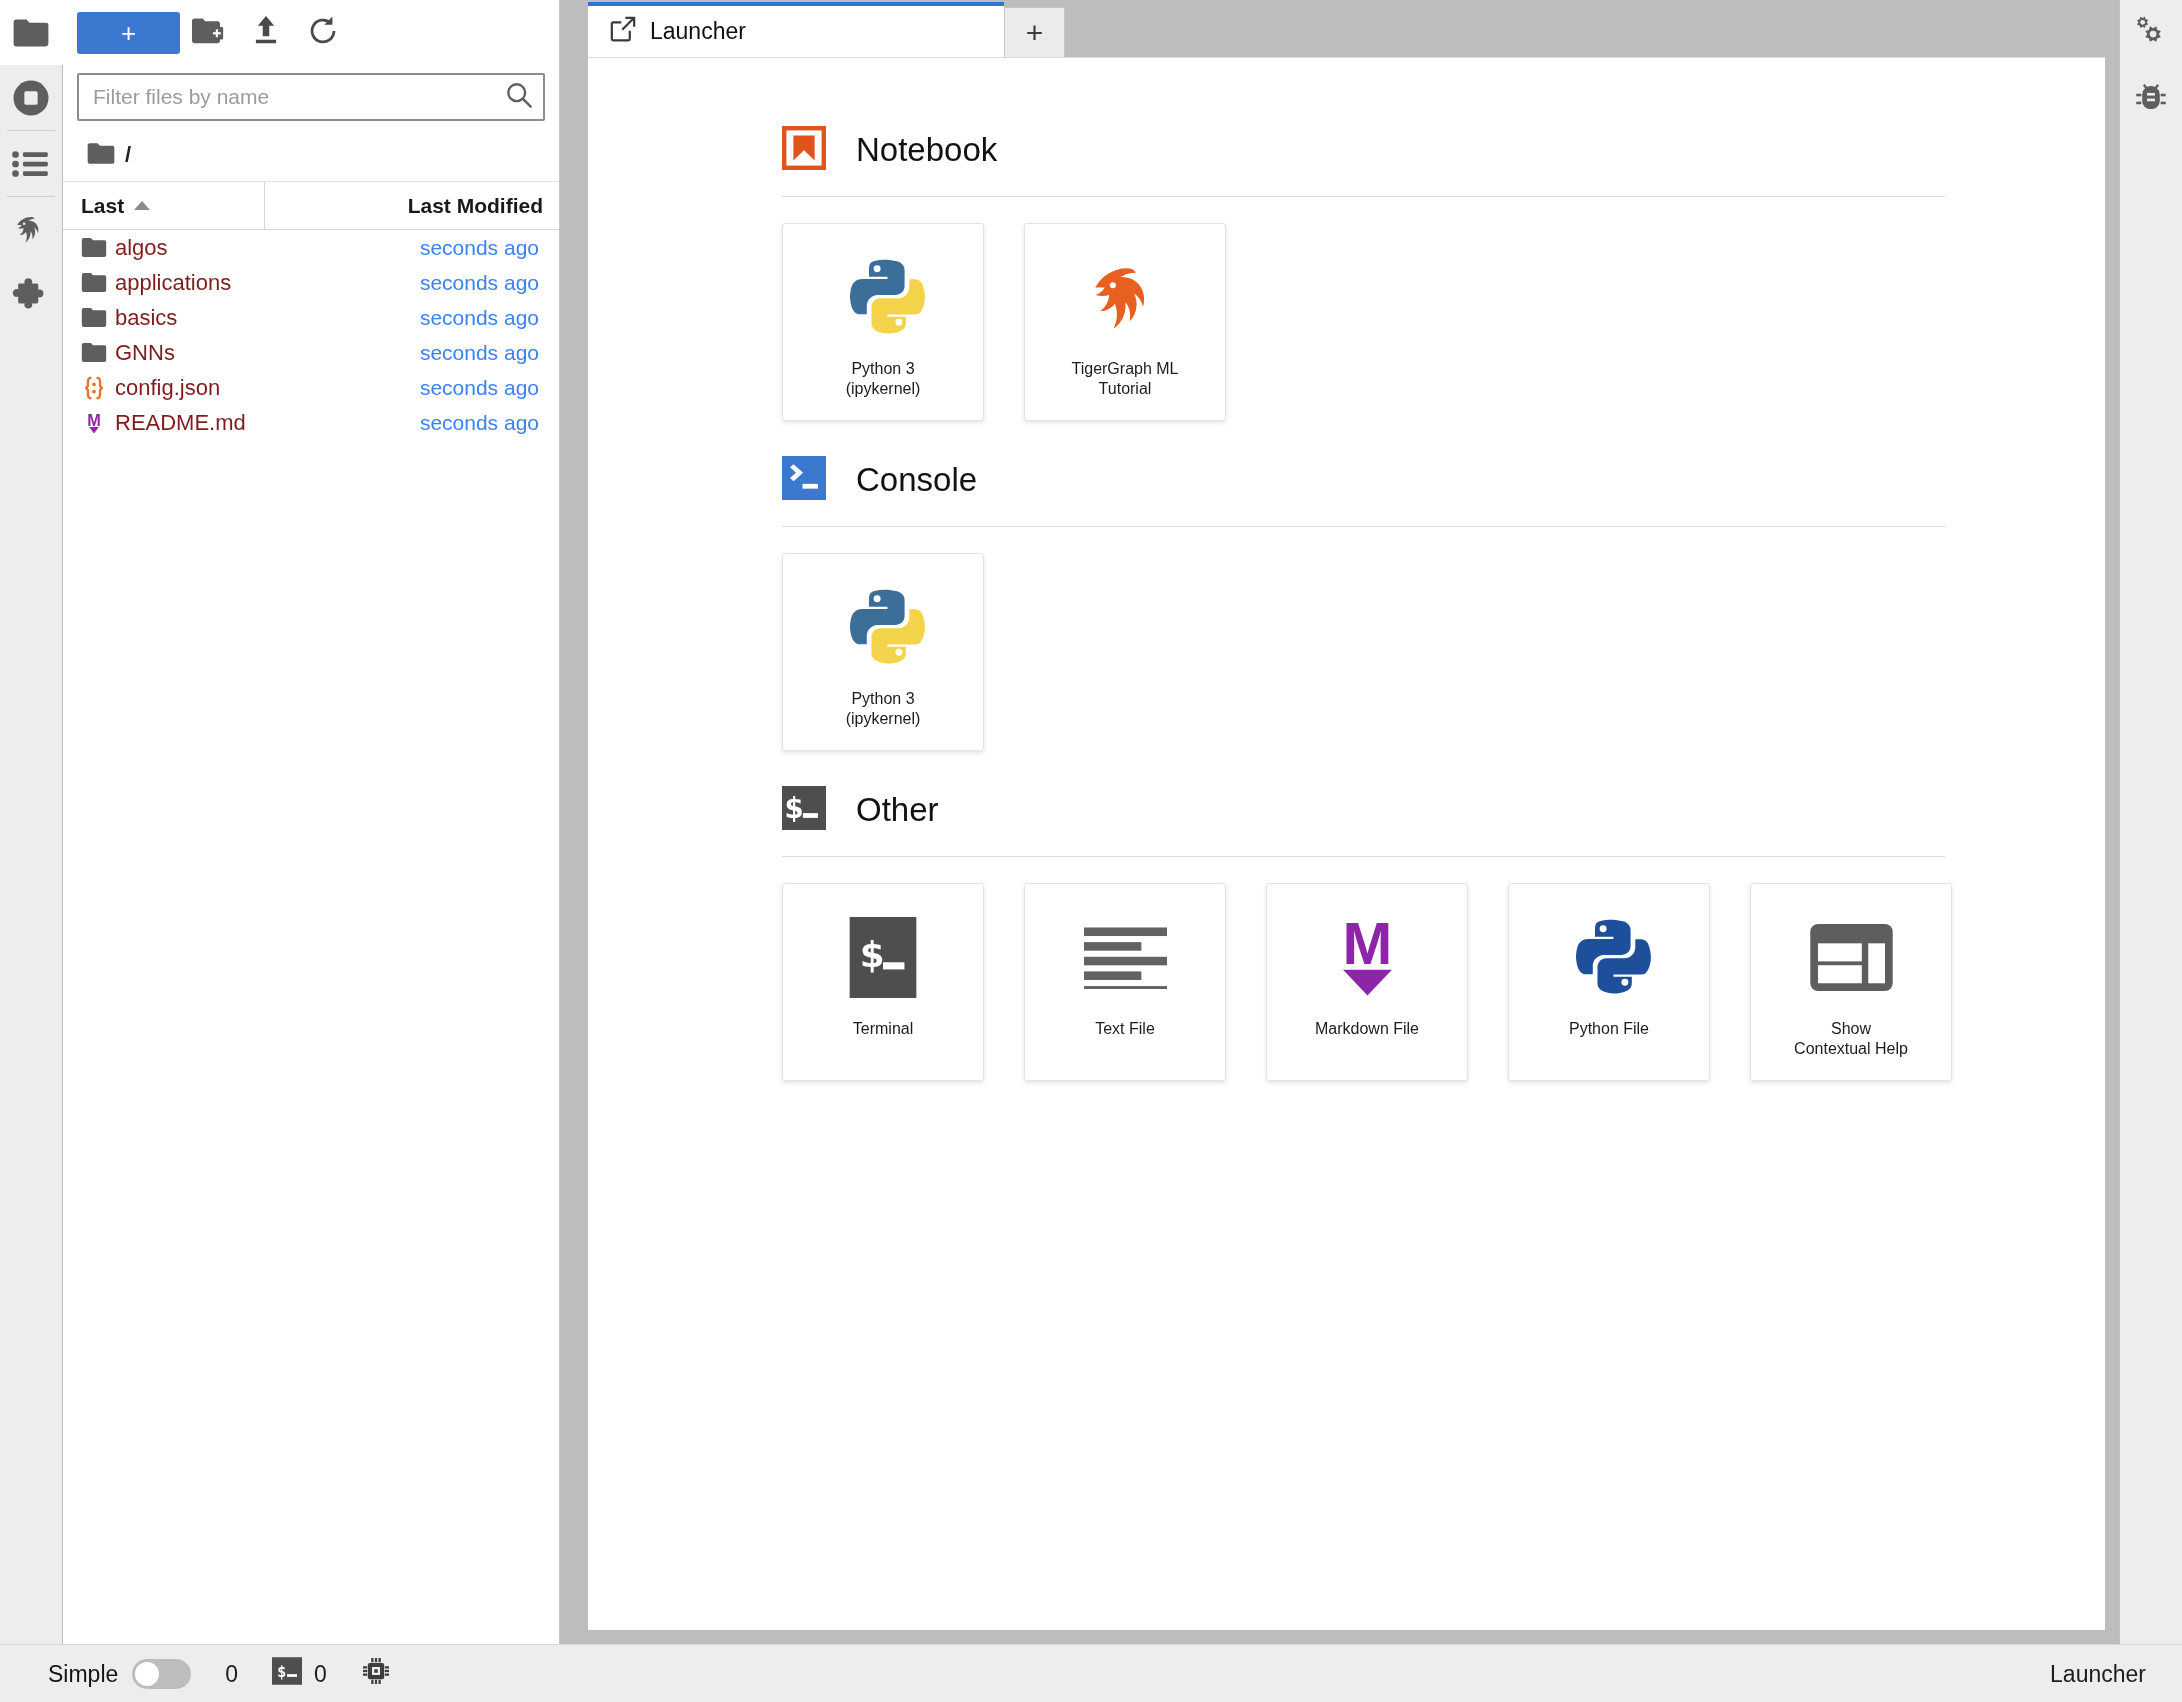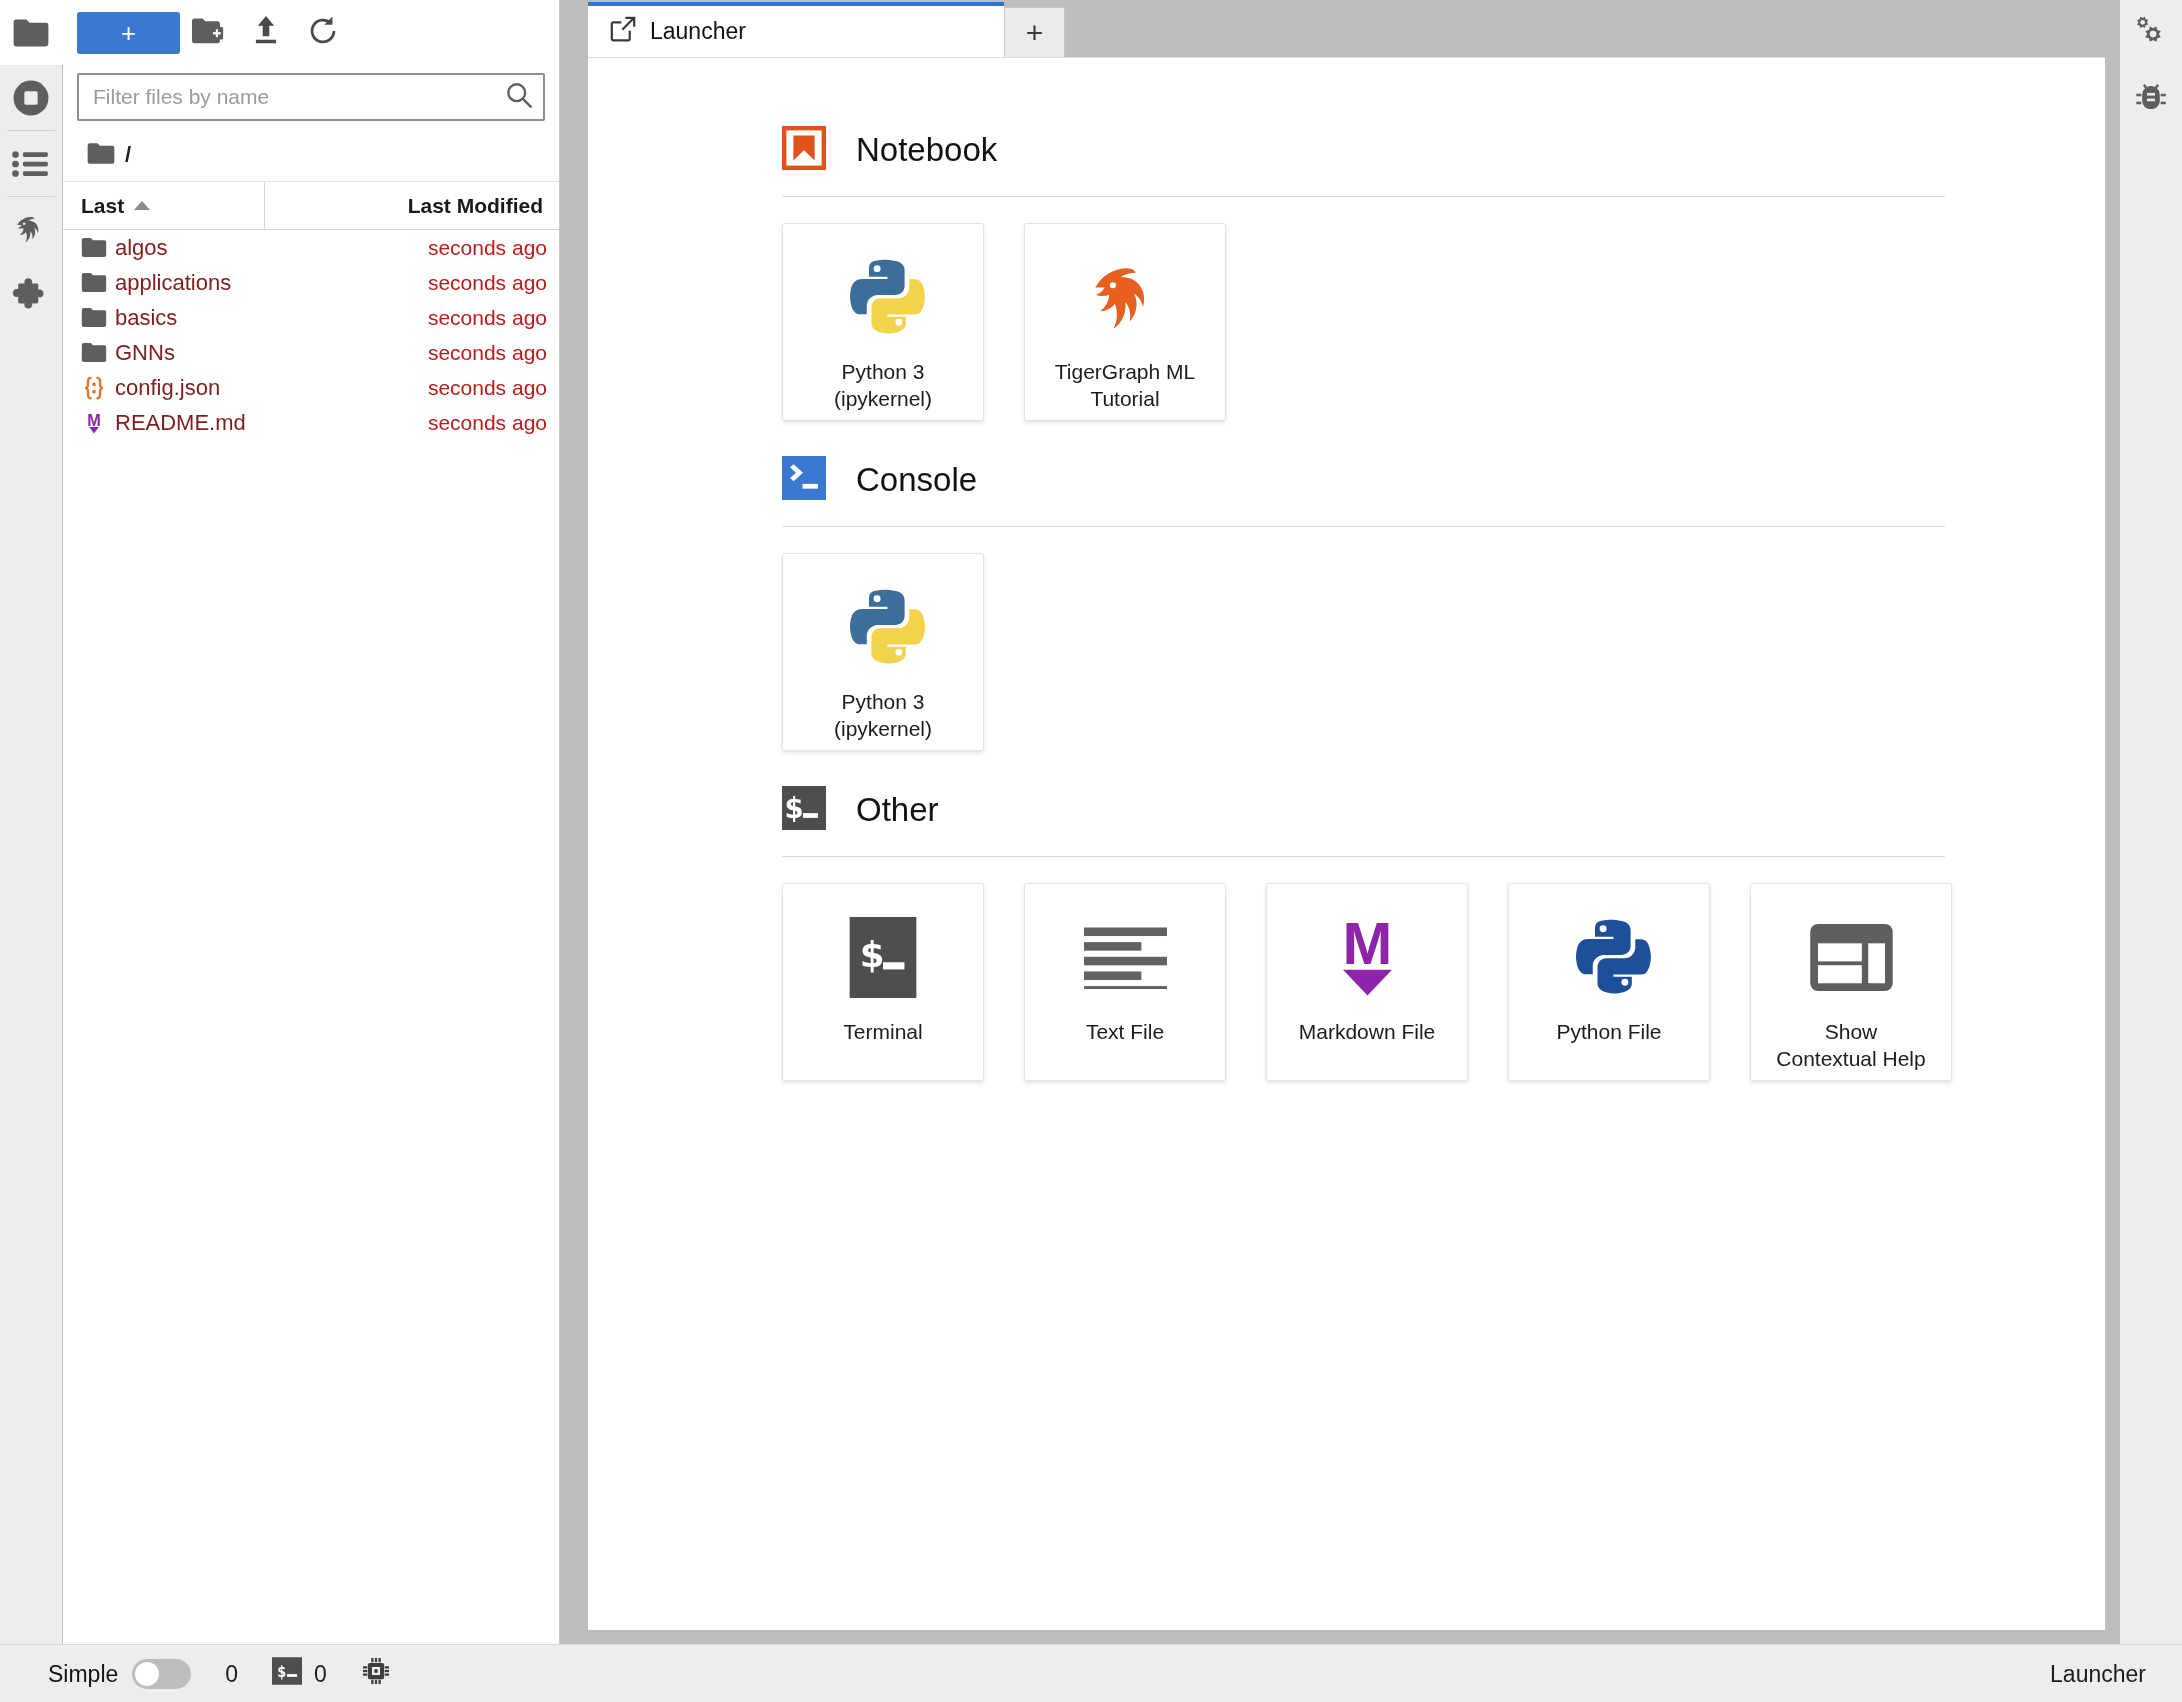--- a/index.html
+++ b/index.html
@@ -114,22 +114,22 @@
   .file-row {
     display: flex; align-items: center; height: 35px;
     padding-left: 18px; cursor: pointer;
   }
   .file-icon { width: 34px; flex: 0 0 34px; display:flex; align-items:center; }
   .file-name {
     flex: 1 1 auto; font-size: 22px; color: #7f1d1d;
     white-space: nowrap; overflow: hidden;
   }
   .file-mod {
-    flex: 0 0 auto; font-size: 21px; color: #b91c1c;
-    padding-right: 12px; text-align: right;
+    flex: 0 0 auto; font-size: 21px; color: #3b82f6;
+    padding-right: 20px; text-align: right;
   }
 
   .panel-scrollbar {
     position: absolute; right: 0; top: 241px; bottom: 0;
     width: 12px; background: #ffffff;
   }
 
   
   .splitter { flex: 0 0 14px; background: #bdbdbd; cursor: col-resize; }
 
@@ -186,21 +186,21 @@
     border: 1px solid #e3e3e3; border-radius: 3px;
     box-shadow: 0 2px 4px rgba(0,0,0,0.11);
     display: flex; flex-direction: column;
     align-items: center; justify-content: flex-start;
     cursor: pointer; padding-top: 28px;
   }
   .card-icon {
     height: 91px; display: flex; align-items: center; justify-content: center;
   }
   .card-label {
-    margin-top: 16px; font-size: 21px; color: #1c1c1c;
+    margin-top: 16px; font-size: 16px; color: #1c1c1c;
     text-align: center; line-height: 1.28; padding: 0 6px;
   }
 
   
   .right-bar {
     width: 63px; flex: 0 0 63px;
     background: #ededed;
     border-left: 1px solid #c0c0c0;
     display: flex; flex-direction: column; align-items: center;
   }

